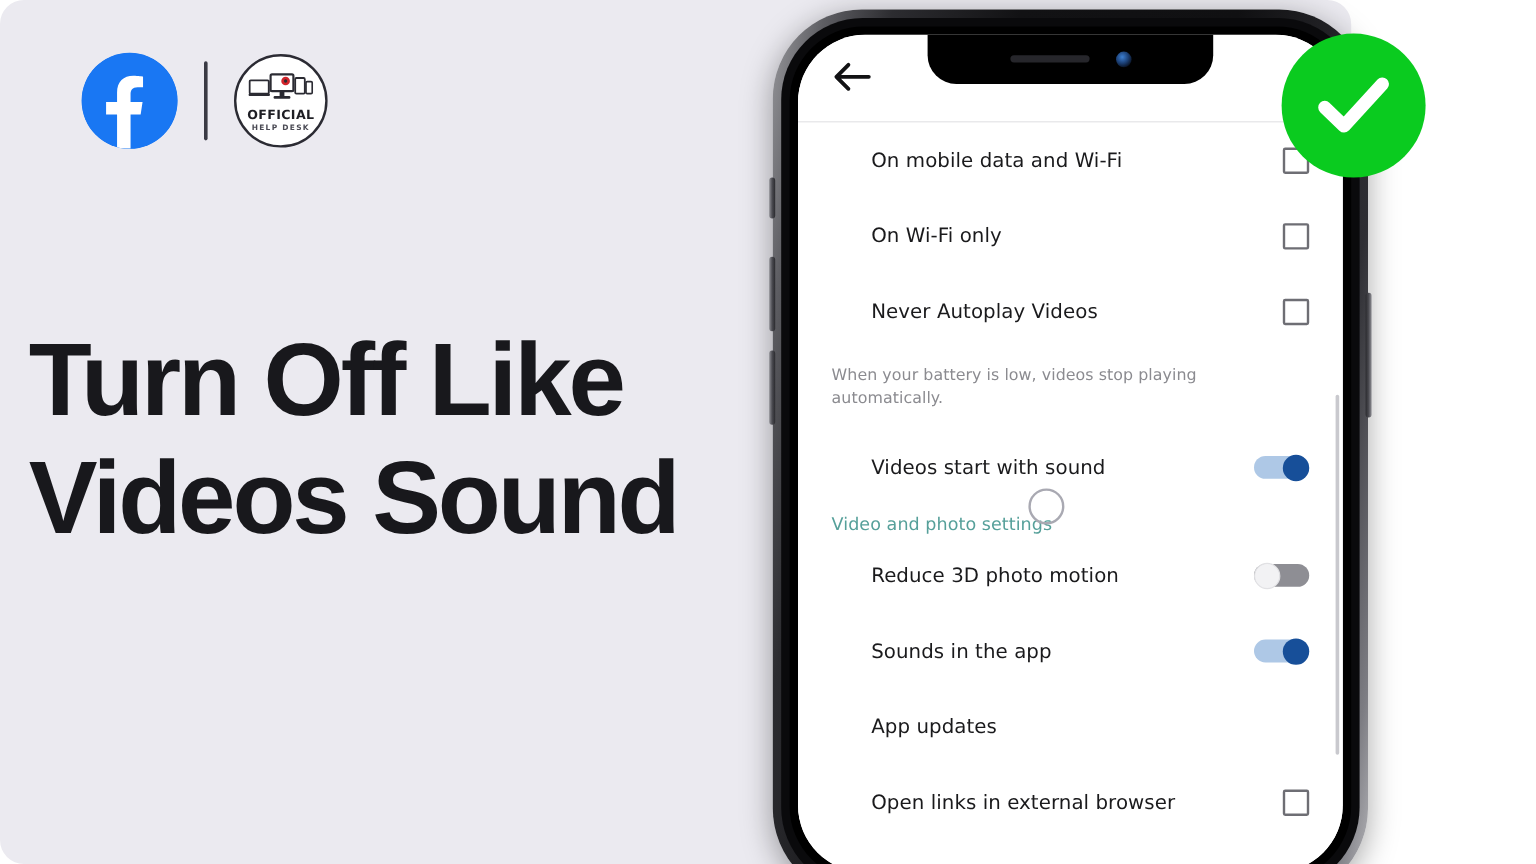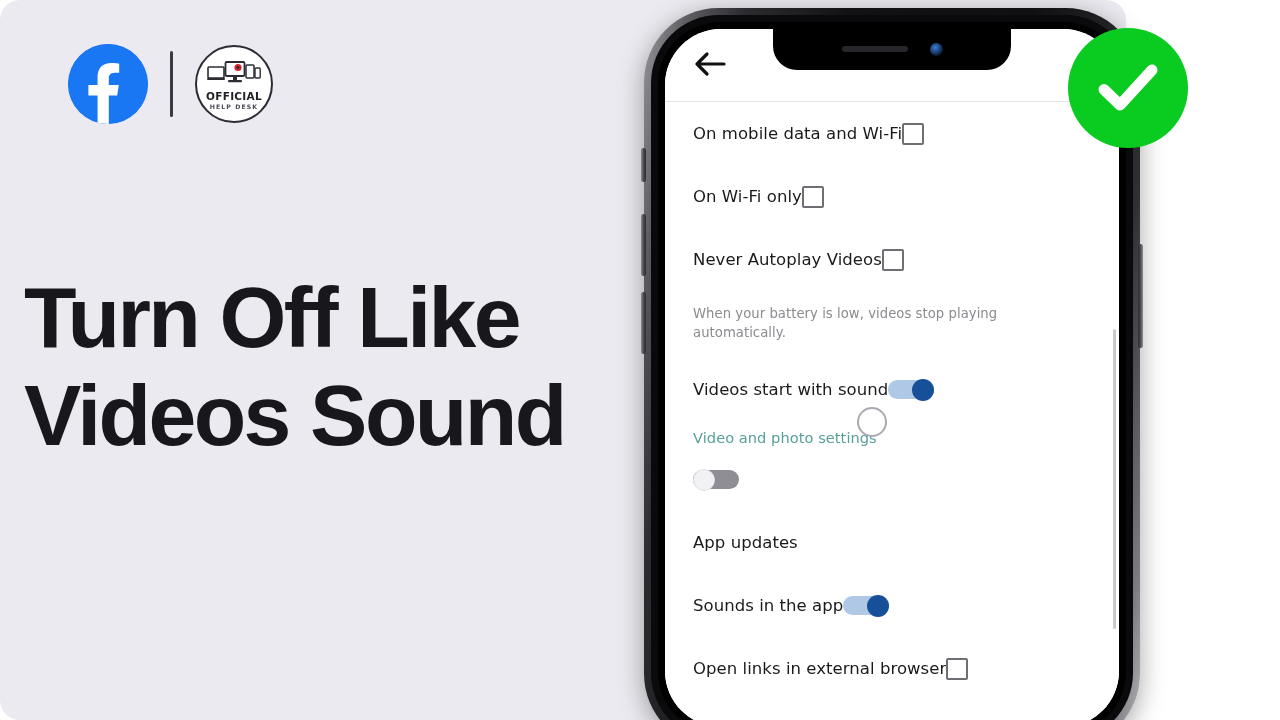--- a/index.html
+++ b/index.html
@@ -149,22 +149,23 @@
     position: absolute; left: 29px; top: 22px;
     width: 32px; height: 26px;
   }
 
   .list {
     position: relative;
     padding: 0 28px 0 28px;
   }
   .row {
     position: relative;
-    display: flex; align-items: center; justify-content: flex-start;
+    display: flex; align-items: center; justify-content: space-between;
     min-height: 63px;
+    margin-left: 33px;
   }
   .row-label {
     font-size: 16.5px;
     color: #1A1A1C;
     letter-spacing: .05px;
   }
   .row-sub {
     font-size: 13.2px;
     color: #8B8B90;
     line-height: 1.38;
@@ -339,39 +340,40 @@
             <span class="row-label">Videos start with sound</span>
             <span class="toggle on">
               <span class="track"></span>
               <span class="knob"></span>
             </span>
           </div>
 
           <div class="section-head">Video and photo settings</div>
 
           <div class="row">
+            <span class="row-label">Reduce 3D photo motion</span>
             <span class="toggle off">
               <span class="track"></span>
               <span class="knob"></span>
             </span>
-          </div>
-
-          <div class="row">
-            <span class="row-label">App updates</span>
           </div>
 
           <div class="row">
             <span class="row-label">Sounds in the app</span>
             <span class="toggle on">
               <span class="track"></span>
               <span class="knob"></span>
             </span>
           </div>
 
           <div class="row">
+            <span class="row-label">App updates</span>
+          </div>
+
+          <div class="row">
             <span class="row-text-stack">
               <span class="row-label">Open links in external browser</span>
             </span>
             <span class="checkbox"></span>
           </div>
 
         </div>
 
         <div class="scrollbar"></div>
       </div>

